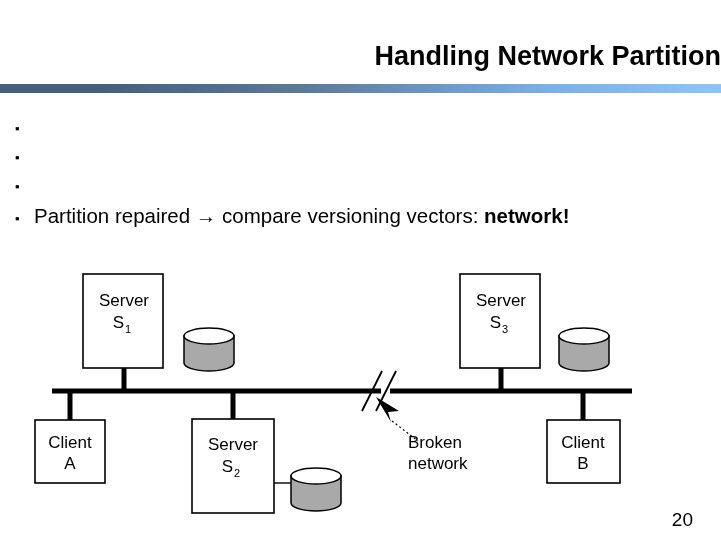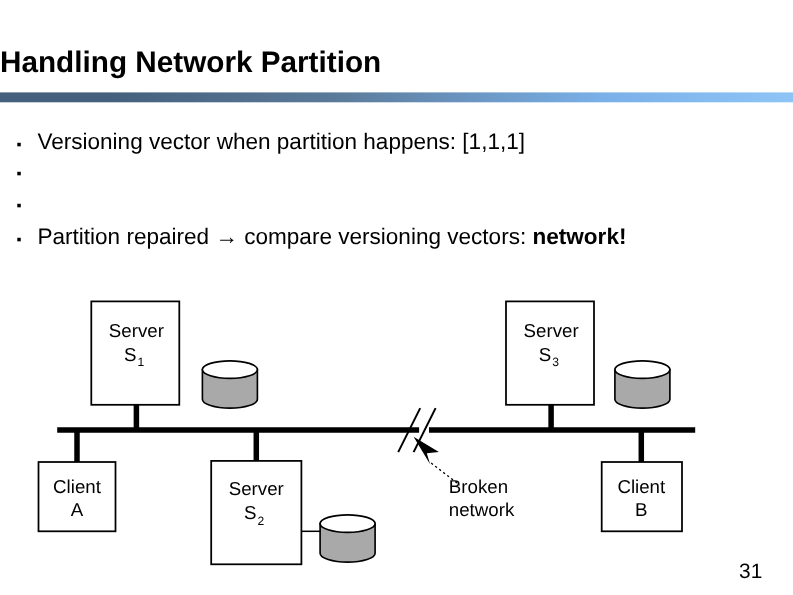--- a/index.html
+++ b/index.html
@@ -15,21 +15,21 @@
     font-family: "Liberation Sans", sans-serif;
     color: #000000;
   }
 
   
   #slide-title {
     position: absolute;
     top: 40px;
     left: 0;
     width: 721px;
-    text-align: left;
+    text-align: right;
     font-size: 27px;
     font-weight: bold;
     letter-spacing: 0px;
     color: #000000;
     line-height: 32px;
   }
 
   
   #title-divider {
     position: absolute;
@@ -121,21 +121,20 @@
 <body>
 
 <div id="slide-title">Handling Network Partition</div>
 
 <div id="title-divider" style="background: linear-gradient(to right, rgb(68, 96, 125) 0%, rgb(68, 96, 125) 14%, rgb(91, 122, 153) 42%, rgb(122, 176, 232) 76%, rgb(142, 196, 245) 100%);"></div>
 
 <div id="bullet-list">
 
   <div class="bullet-row">
     <span class="bullet-marker">▪</span>
-    <span class="bullet-text"><span>Versioning vector when partition happens: [1,1,1]</span><b></b></span>
   </div>
 
   <div class="bullet-row">
     <span class="bullet-marker">▪</span>
   </div>
 
   <div class="bullet-row">
     <span class="bullet-marker">▪</span>
   </div>
 
@@ -237,13 +236,13 @@
       <tspan>Broken</tspan>
     </text>
     <text class="annot-label" x="408" y="214">
       <tspan>network</tspan>
     </text>
   </g>
 
 </svg>
 </div>
 
-<div id="page-number">31</div>
+<div id="page-number">20</div>
 
 </body></html>

